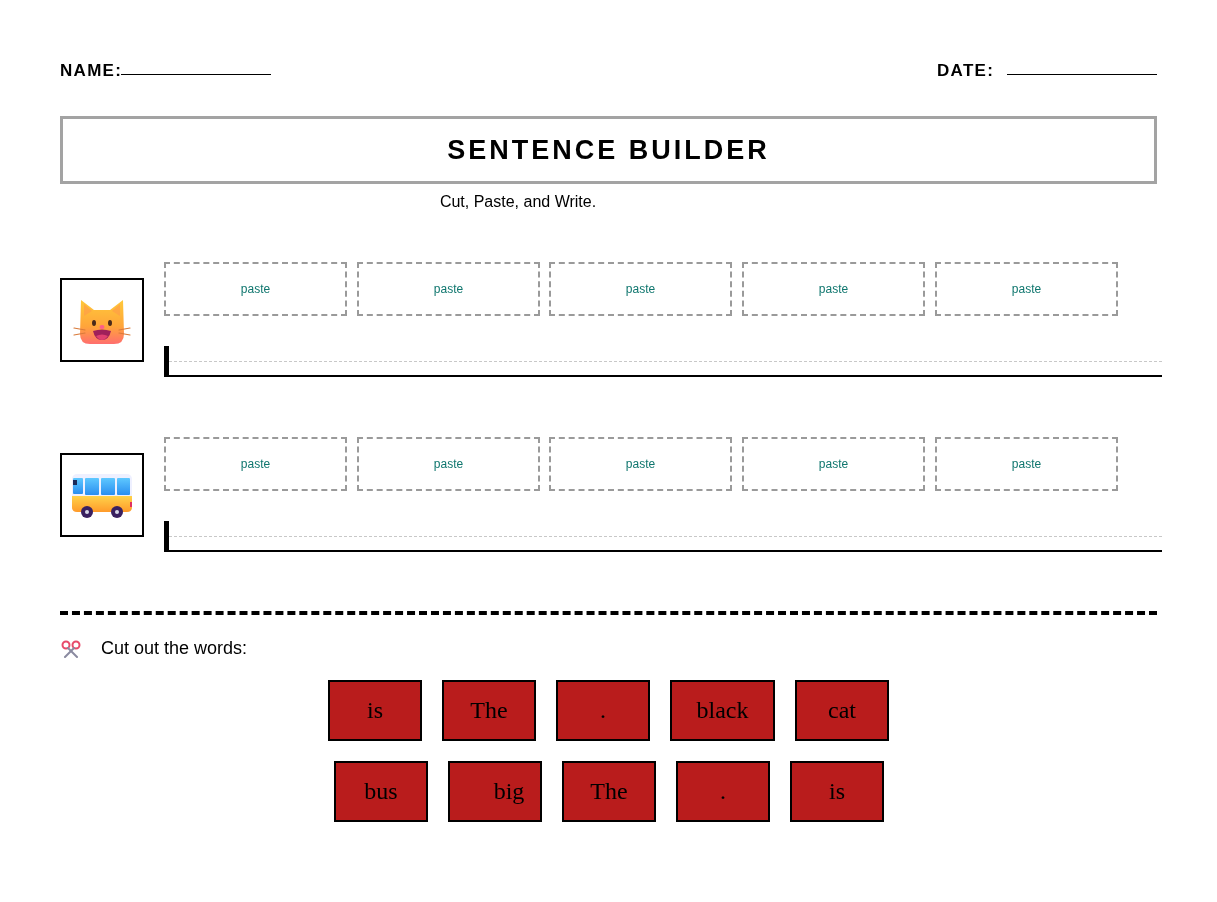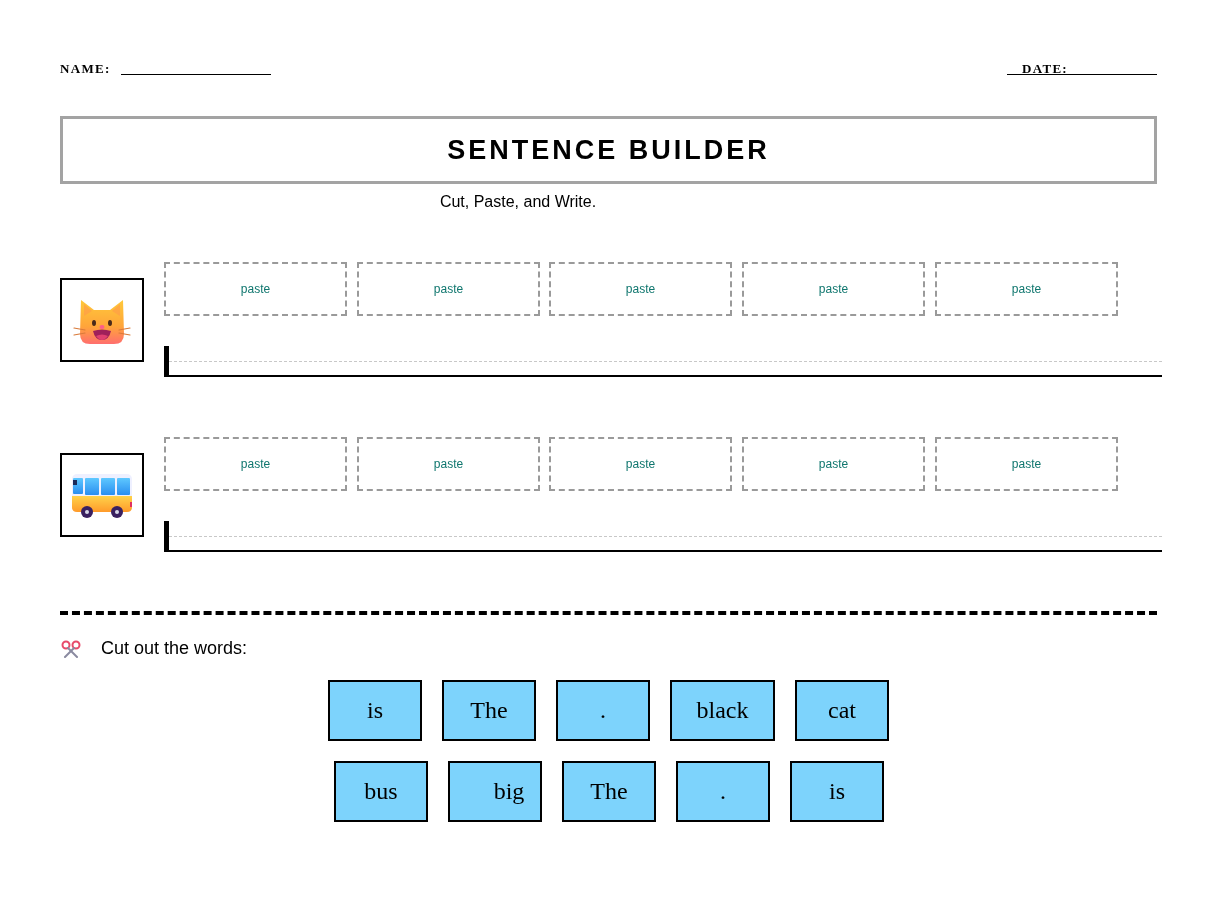--- a/index.html
+++ b/index.html
@@ -1,44 +1,44 @@
 <!DOCTYPE html>
 <html><head>
   <meta charset="utf-8">
   <style>
     * { box-sizing: border-box; margin: 0; padding: 0; }
     html, body { width: 1217px; height: 902px; background: #ffffff; overflow: hidden; }
     body { position: relative; font-family: "Liberation Sans", sans-serif; color: #000; }
 
-    .hdr-label { position: absolute; top: 61px; font-weight: bold; font-size: 13px; letter-spacing: 1.3px; font-family: Liberation Serif, serif; }
+    .hdr-label { position: absolute; top: 61px; font-weight: bold; font-size: 17px; letter-spacing: 1.3px; }
     .hdr-line { position: absolute; top: 74px; height: 1px; background: #000; }
 
     .title-box { position: absolute; left: 60px; top: 116px; width: 1097px; height: 68px; border: 3px solid #a3a3a3; display: flex; align-items: center; justify-content: center; }
     .title-text { font-weight: bold; font-size: 27px; letter-spacing: 3px; }
     .subtitle { position: absolute; left: 0; width: 1036px; top: 193px; text-align: center; font-size: 16px; }
 
     .row { position: absolute; left: 0; width: 1217px; height: 130px; }
     .pic-box { position: absolute; left: 60px; width: 84px; height: 84px; border: 2px solid #000; background: #fff; display: flex; align-items: center; justify-content: center; }
     .paste { position: absolute; width: 183px; height: 54px; border: 2px dashed #9a9a9a; display: flex; align-items: center; justify-content: center; font-size: 12px; color: #0f766e; }
     .write-bar { position: absolute; left: 164px; width: 5px; height: 31px; background: #000; }
     .write-dash { position: absolute; left: 169px; width: 993px; height: 0; border-top: 1px dashed #c8c8c8; }
     .write-base { position: absolute; left: 169px; width: 993px; height: 2px; background: #000; }
 
     .cut-line { position: absolute; left: 60px; top: 611px; width: 1097px; height: 0; border-top: 4px dashed #000; }
     .cut-title { position: absolute; left: 61px; top: 638px; font-size: 18px; display: flex; align-items: center; gap: 20px; }
     .cut-title svg { display: block; }
 
-    .word { position: absolute; width: 94px; height: 61px; border: 2px solid #000; display: flex; align-items: center; justify-content: center; font-family: "Liberation Serif", serif; font-size: 24px; background: #7dd3fc; }
+    .word { position: absolute; width: 94px; height: 61px; border: 2px solid #000; display: flex; align-items: center; justify-content: center; font-family: "Liberation Serif", serif; font-size: 24px; background: #b91c1c; }
   </style>
 </head>
 <body>
 
 <div class="hdr-label" style="left:60px;">NAME:</div>
 <div class="hdr-line" style="left:121px; width:150px;"></div>
-<div class="hdr-label" style="left:994px;padding-left:28px;">DATE:</div>
+<div class="hdr-label" style="left:909px;padding-left:28px;">DATE:</div>
 <div class="hdr-line" style="left:1007px; width:150px;"></div>
 
 <div class="title-box">
   <span class="title-text">SENTENCE BUILDER</span>
 </div>
 <div class="subtitle">Cut, Paste, and Write.</div>
 
 <div class="row" style="top:260px;">
   <div class="pic-box" style="top:18px;">
     <svg width="60" height="60" viewBox="0 0 60 60">

